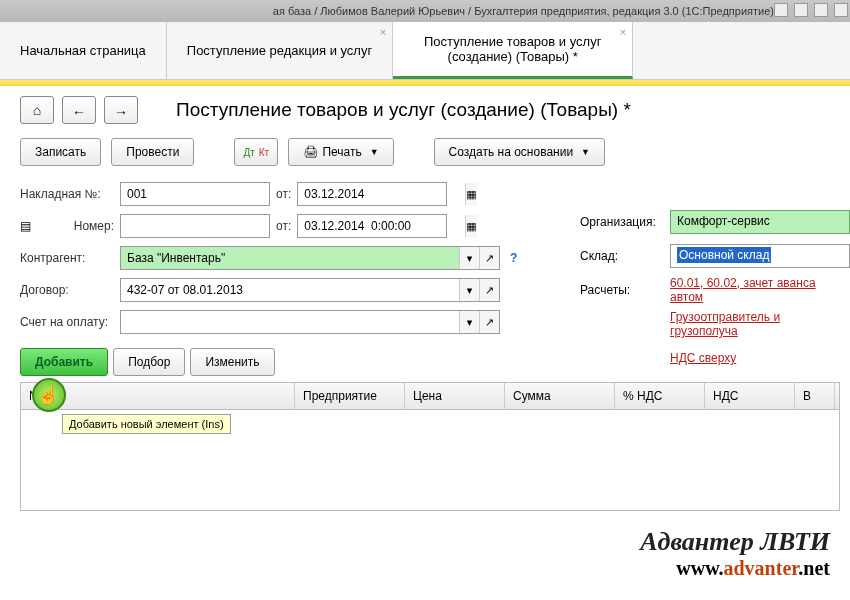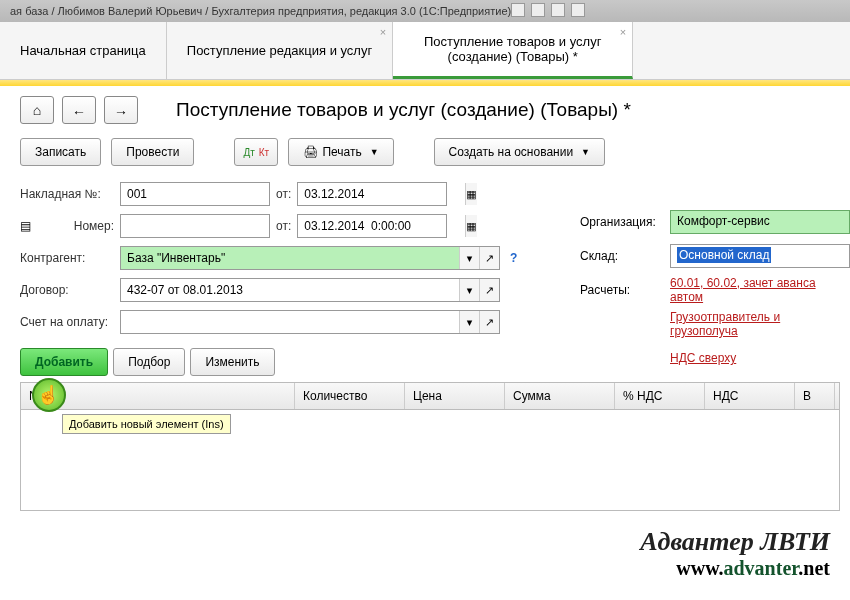--- a/index.html
+++ b/index.html
@@ -1,17 +1,17 @@
 <!DOCTYPE html>
 <html><head>
 <meta charset="utf-8">
 <style>
 * { box-sizing: border-box; margin: 0; padding: 0; }
 body { font-family: Arial, sans-serif; font-size: 12px; background: #fff; width: 850px; height: 600px; overflow: hidden; position: relative; }
-.titlebar { background: linear-gradient(#c8c8c8, #b8b8b8); height: 22px; line-height: 22px; padding: 0 10px; font-size: 11px; color: #333; display: flex; justify-content: flex-start; }
+.titlebar { background: linear-gradient(#c8c8c8, #b8b8b8); height: 22px; line-height: 22px; padding: 0 2px; font-size: 11px; color: #333; display: flex; justify-content: flex-end; }
 .title-icons { display: flex; gap: 6px; }
 .title-icons span { width: 14px; height: 14px; border: 1px solid #999; background: #eee; display: inline-block; margin-top: 3px; }
 .tabs-row { background: #f5f5f5; border-bottom: 1px solid #ccc; display: flex; height: 58px; padding: 0; }
 .tab { padding: 8px 20px; border-right: 1px solid #ccc; font-size: 13px; cursor: pointer; display: flex; align-items: center; text-align: center; position: relative; max-width: 240px; }
 .tab.active { background: #fff; border-bottom: 3px solid #3a9b3a; }
 .tab .close { position: absolute; top: 4px; right: 6px; font-size: 11px; color: #999; }
 .toolbar-strip { background: linear-gradient(#ffe680, #ffd633); height: 6px; }
 .page { padding: 10px 20px; }
 .nav-row { display: flex; align-items: center; gap: 8px; margin-bottom: 14px; }
 .nav-btn { width: 34px; height: 28px; border: 1px solid #888; background: linear-gradient(#fff,#eee); border-radius: 3px; cursor: pointer; display: flex; align-items: center; justify-content: center; font-size: 14px; }
@@ -39,21 +39,21 @@
 .btn.add { background: linear-gradient(#7be87b,#3fc23f); border-color: #2a8a2a; color: #062; font-weight: bold; }
 .cursor-hand { position: absolute; left: 32px; top: 378px; width: 34px; height: 34px; background: radial-gradient(#b8f56b,#5ab82a); border-radius: 50%; border: 2px solid #3a8a1a; display: flex; align-items: center; justify-content: center; font-size: 18px; z-index: 10; }
 .tooltip { position: absolute; left: 62px; top: 414px; background: #ffffcc; border: 1px solid #999; padding: 3px 6px; font-size: 11px; z-index: 9; }
 .grid-table { border: 1px solid #bbb; margin-top: 4px; }
 .grid-header { display: flex; background: linear-gradient(#f8f8f8,#e8e8e8); border-bottom: 1px solid #bbb; }
 .grid-header .col { padding: 6px 8px; border-right: 1px solid #ccc; font-size: 12px; }
 .grid-body { height: 100px; background: #fff; }
 .watermark { position: absolute; right: 20px; bottom: 20px; text-align: right; font-family: Liberation Serif, serif; }
 .watermark .w1 { font-size: 26px; font-weight: bold; font-style: italic; color: #222; }
 .watermark .w2 { font-size: 20px; font-weight: bold; }
-.watermark .w2 .red { color: #14532d; }
+.watermark .w2 .red { color: #c2410c; }
 .help-q { color: #2266cc; font-weight: bold; cursor: pointer; margin: 0 4px; }
 .spacer { flex: 1; }
 </style>
 </head>
 <body>
 
 <div class="titlebar">
   <span>ая база / Любимов Валерий Юрьевич / Бухгалтерия предприятия, редакция 3.0  (1С:Предприятие)</span>
   <div class="title-icons">
     <span></span>
@@ -164,21 +164,21 @@
     <div class="table-btns">
       <button class="btn add">Добавить</button>
       <button class="btn">Подбор</button>
       <button class="btn">Изменить</button>
     </div>
 
     <div class="grid-table" style="width:820px">
       <div class="grid-header">
         <div class="col" style="width:34px">N</div>
         <div class="col" style="width:240px"></div>
-        <div class="col" style="width:110px">Количество</div>
+        <div class="col" style="width:110px">Предприятие</div>
         <div class="col" style="width:100px">Цена</div>
         <div class="col" style="width:110px">Сумма</div>
         <div class="col" style="width:90px">% НДС</div>
         <div class="col" style="width:90px">НДС</div>
         <div class="col" style="width:40px">В</div>
       </div>
       <div class="grid-body"></div>
     </div>
   </div>
 </div>

